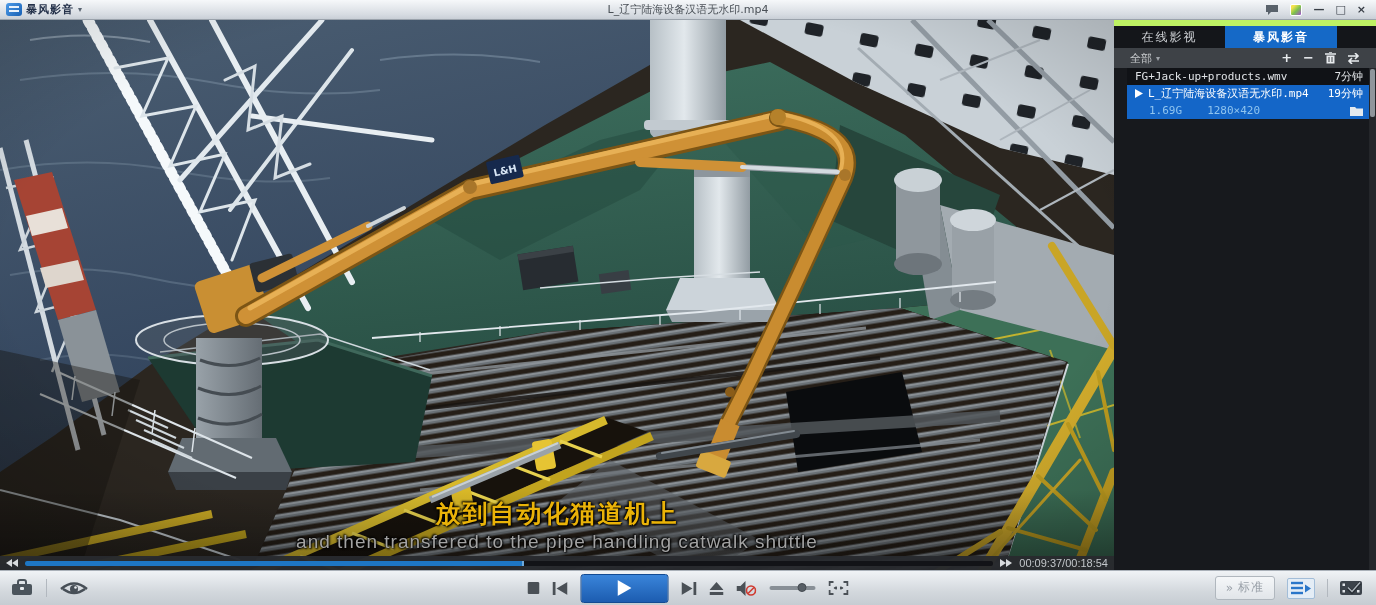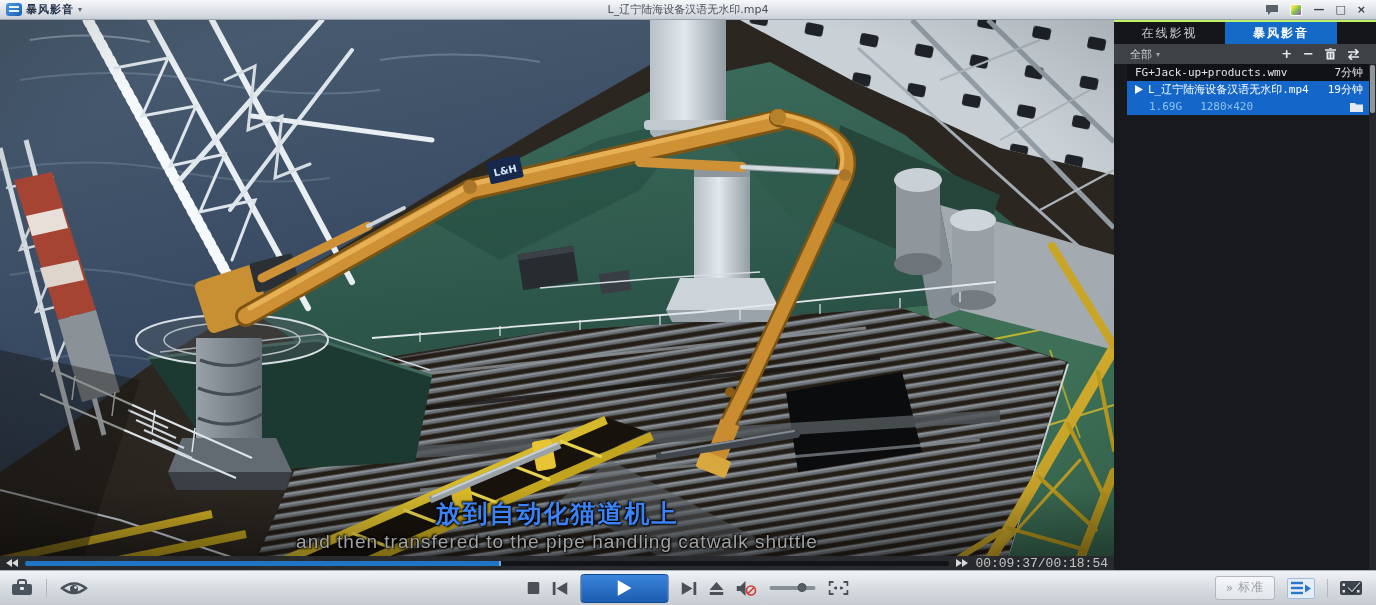--- a/index.html
+++ b/index.html
@@ -22,53 +22,53 @@
   .win-glyph { font-size:11px; line-height:20px; color:#373d45; font-weight:bold; cursor:default; }
   .skin-icon { width:12px; height:12px; border:1px solid #fff; border-radius:2px;
     background:linear-gradient(135deg,#f2e24e 20%,#7cc24d 55%,#a44cd4); }
 
   
   .content { position:absolute; top:20px; left:0; width:1376px; height:550px; display:flex; }
   .video { position:relative; width:1114px; height:550px; background:#20242a; overflow:hidden; }
   .video svg { display:block; }
 
   
-  .sub { position:absolute; left:0; width:100%; text-align:center; color:#3b82f6; pointer-events:none; }
+  .sub { position:absolute; left:0; width:100%; text-align:center; color:#eab308; pointer-events:none; }
   .sub-zh { bottom:40px; font-size:25px; font-weight:bold; letter-spacing:2px;
     text-shadow:0 0 3px #000,1px 1px 2px #000,-1px -1px 2px #000; }
   .sub-en { bottom:17px; font-size:19px; letter-spacing:1px; color:#a3a3a3;
     font-family:"Liberation Sans",sans-serif;
     text-shadow:0 0 3px #000,1px 1px 2px #000,-1px -1px 2px #000; }
 
   
   .progress-strip { position:absolute; left:0; bottom:0; width:100%; height:14px;
     background:rgba(40,42,46,.97); display:flex; align-items:center; padding:0 6px; gap:7px; }
   .seek-track { flex:1; height:5px; background:#121317; border-radius:2px; overflow:hidden; }
   .seek-fill { height:100%; background:#1e76c4; border-right:2px solid #6fa9d9; }
-  .time-text { font-size:13px; color:#c2c6ca; font-family:Liberation Mono, monospace; white-space:nowrap; }
+  .time-text { font-size:11px; color:#c2c6ca; font-family:Liberation Sans, sans-serif; white-space:nowrap; }
 
   
-  .panel { width:262px; height:550px; background:#17191d; border-top:2px solid #bef264; position:relative; }
+  .panel { width:262px; height:550px; background:#17191d; border-top:6px solid #bef264; position:relative; }
   .tabs { display:flex; height:22px; background:#14161a; }
   .tab { font-size:12px; color:#cdd0d4; display:flex; align-items:center; justify-content:center; letter-spacing:2px; }
   .tab-inactive { width:111px; }
   .tab-active { width:112px; background:#1569c7; color:#fff; font-weight:bold; }
   .tab-spacer { flex:1; }
   .panel-toolbar { height:20px; background:#3e4247; display:flex; align-items:center; padding:0 16px; }
   .filter { font-size:11px; color:#c8cbce; display:flex; gap:4px; align-items:center; }
   .filter .caret { font-size:8px; color:#9ea3a8; }
   .tool-icons { margin-left:auto; display:flex; align-items:center; gap:11px; }
   .tool-glyph { color:#e8ebee; font-size:13px; font-weight:bold; line-height:18px; cursor:default; }
   .rows { position:absolute; top:42px; left:13px; right:7px; }
   .prow { display:flex; align-items:center; height:17px; padding:0 6px 0 8px;
     font-family:"DejaVu Sans Mono","DejaVu Sans",monospace; font-size:11px; color:#dfe2e5; background:#101216; }
   .prow .dur { margin-left:auto; }
   .prow-sel { background:#1466c8; color:#fff; }
   .prow-sub { display:flex; align-items:center; height:17px; padding:0 6px 0 22px;
-    font-family:"DejaVu Sans Mono","DejaVu Sans",monospace; font-size:11px; color:#8fc4ef; background:#1466c8; gap:18px; }
+    font-family:"DejaVu Sans Mono","DejaVu Sans",monospace; font-size:11px; color:#8fc4ef; background:#1466c8; gap:25px; }
   .prow-sub .folder { margin-left:auto; }
   .playmark { margin-right:5px; display:inline-flex; }
   .scrollbar { position:absolute; right:0; top:42px; bottom:0; width:7px; background:#24262a; }
   .scroll-thumb { position:absolute; top:1px; left:1px; width:5px; height:48px; background:#8f969c; border-radius:2px; }
 
   
   .controlbar { position:absolute; left:0; top:570px; width:1376px; height:35px;
     background:linear-gradient(#f0f3f6,#d3d8dd 60%,#c6ccd2); border-top:1px solid #aab1b9; }
   .cb-left { position:absolute; left:10px; top:0; height:34px; display:flex; align-items:center; gap:12px; }
   .cb-center { position:absolute; left:50%; top:0; height:34px; transform:translateX(-50%);

